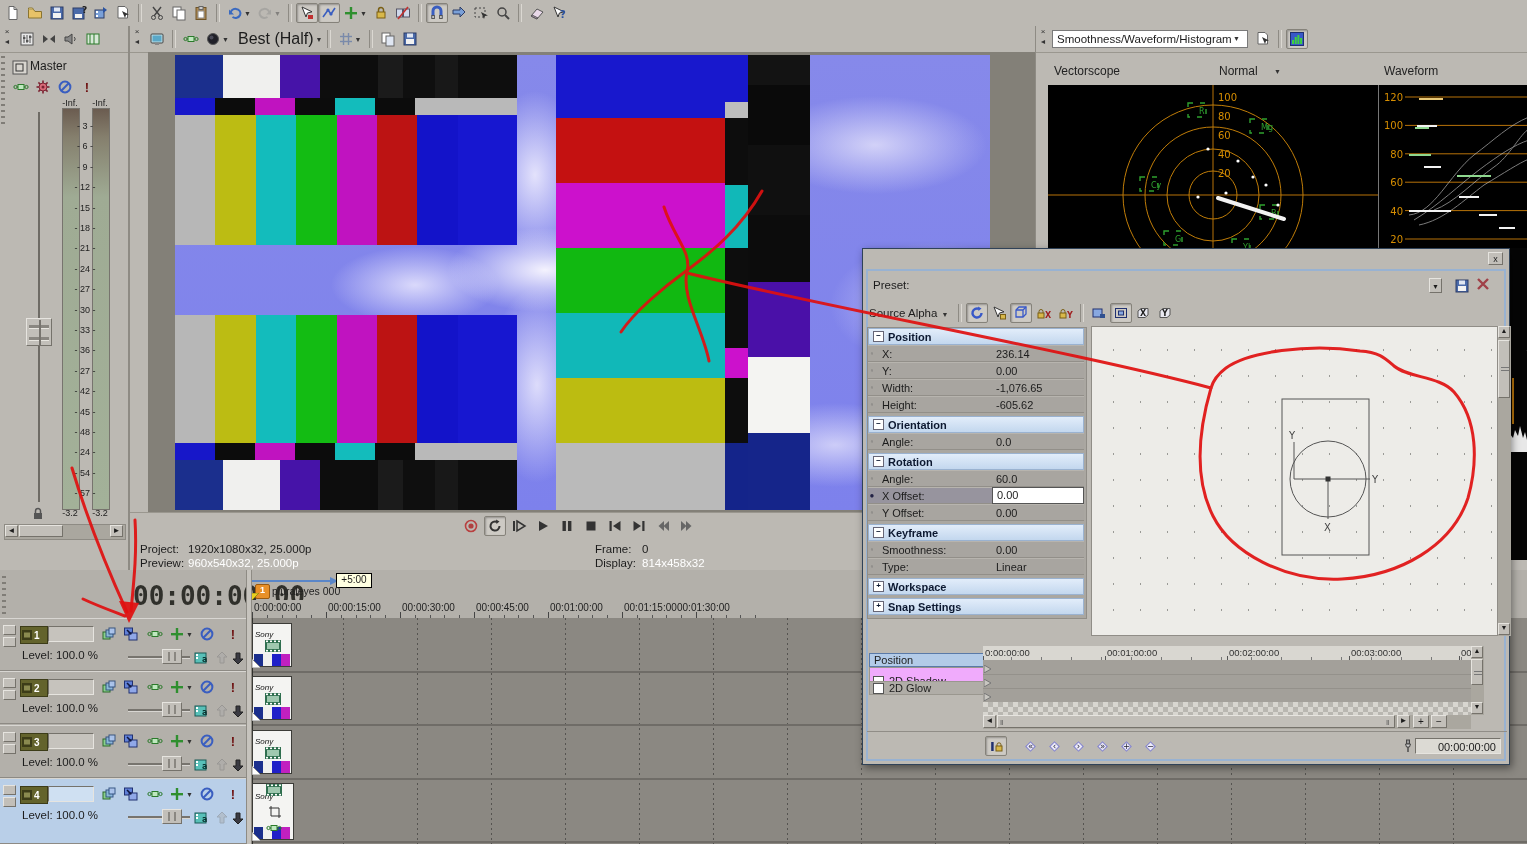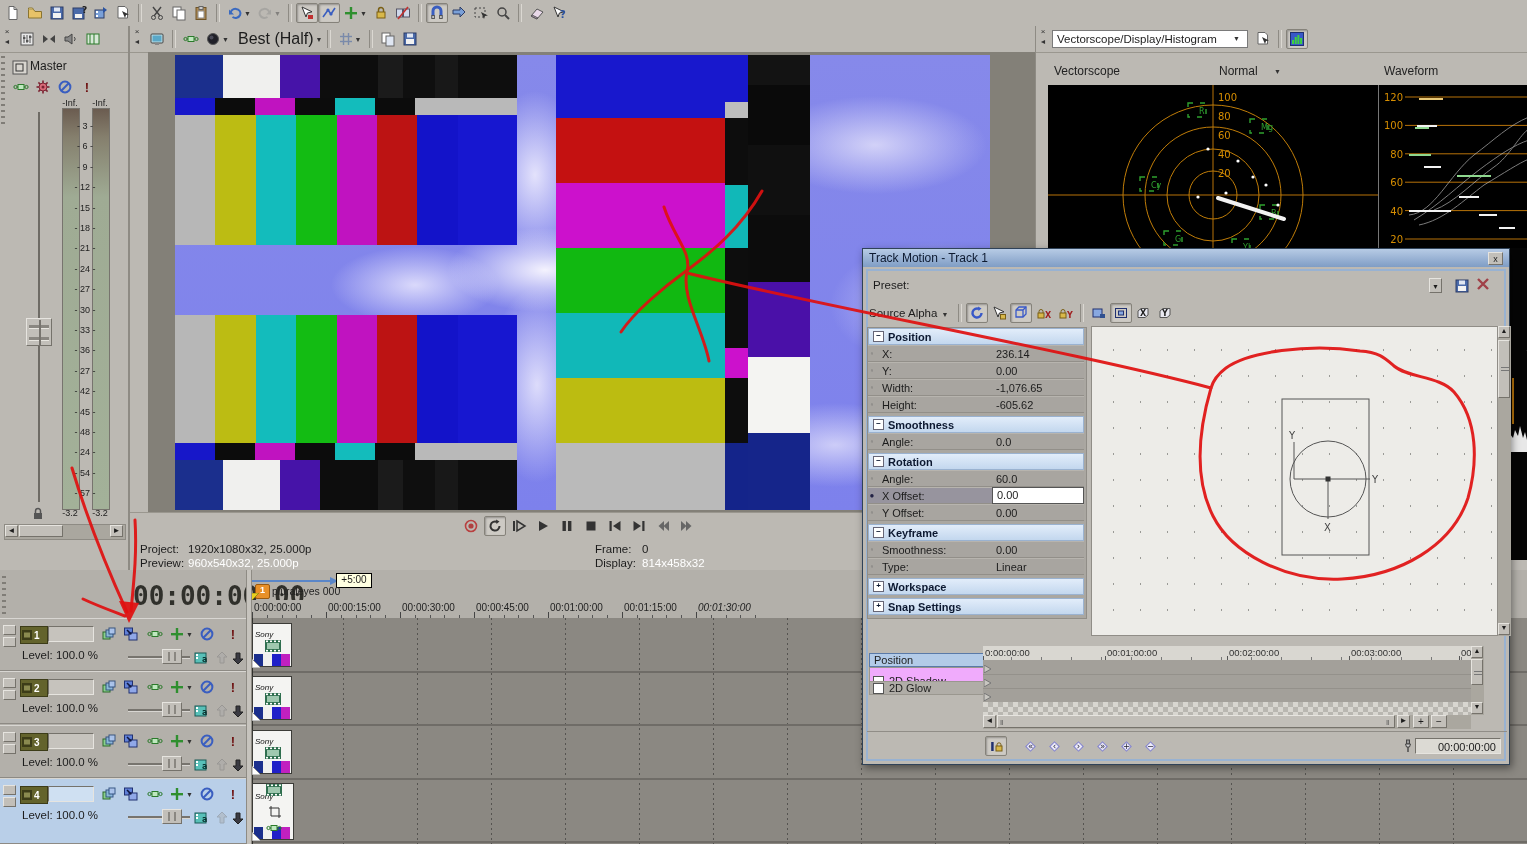--- a/index.html
+++ b/index.html
@@ -517,21 +517,21 @@
       <div style="position: absolute; left: 465px; top: 531px; width: 50px; font-size: 11.5px;">Display:</div>
       <div style="position: absolute; left: 512px; top: 531px; width: 120px; font-size: 11.5px; color: rgb(255, 255, 255);">814x458x32</div>
     </div>
     <div style="position: absolute; left: 1035px; top: 26px; width: 492px; height: 544px; background: rgb(188, 185, 179); border-left: 1px solid rgb(142, 139, 132);">
       <div style="position: absolute; left: 0px; top: 0px; width: 492px; height: 26px; border-bottom: 1px solid rgb(154, 151, 143); display: flex; align-items: center;">
         <div style="position: relative; width: 12px; height: 24px; margin: 0px 2px;">
           <div style="position: absolute; left: 0px; top: 0px; width: 10px; height: 10px; font-size: 8px; color: rgb(51, 51, 51); text-align: center;">×</div>
           <div style="position: absolute; left: 0px; top: 11px; width: 10px; height: 10px; font-size: 7px; color: rgb(51, 51, 51); text-align: center;">◄</div>
         </div>
         <div class="whitebox" style="position: relative; width: 196px; height: 18px; margin-right: 4px; display: flex; align-items: center;">
-          <div style="position: relative; padding-left: 4px; font-size: 11.5px; white-space: nowrap;">Vectorscope/Display/Histogram</div>
+          <div style="position: relative; padding-left: 4px; font-size: 11.5px; white-space: nowrap;">Smoothness/Waveform/Histogram</div>
           <div style="position: absolute; left: 180px; top: 4px; font-size: 7px; color: rgb(51, 51, 51);">▼</div>
         </div>
         <div class="tbtn" style="position: relative;">
           <svg width="16" height="16" viewBox="0 0 16 16">
             <path d="M3 1.5h7l2.5 2.5V13H3z" fill="#fff" stroke="#666"></path>
             <path d="M7 6l3 7 1-3 3-.6z" fill="#333"></path>
           </svg>
         </div>
         <div class="tsep"></div>
         <div class="tbtn pressed" style="position: relative;">
@@ -670,21 +670,21 @@
         <div style="position: absolute; left: 312.8px; top: 15px; width: 1px; height: 3px; background: rgb(85, 85, 85);"></div>
         <div style="position: absolute; left: 327.6px; top: 15px; width: 1px; height: 3px; background: rgb(85, 85, 85);"></div>
         <div style="position: absolute; left: 342.4px; top: 15px; width: 1px; height: 3px; background: rgb(85, 85, 85);"></div>
         <div style="position: absolute; left: 357.2px; top: 15px; width: 1px; height: 3px; background: rgb(85, 85, 85);"></div>
         <div style="position: absolute; left: 374px; top: 2px; font-size: 10px; color: rgb(34, 34, 34); white-space: nowrap;">00:01:15:00</div>
         <div style="position: absolute; left: 372px; top: 12px; width: 1px; height: 6px; background: rgb(68, 68, 68);"></div>
         <div style="position: absolute; left: 386.8px; top: 15px; width: 1px; height: 3px; background: rgb(85, 85, 85);"></div>
         <div style="position: absolute; left: 401.6px; top: 15px; width: 1px; height: 3px; background: rgb(85, 85, 85);"></div>
         <div style="position: absolute; left: 416.4px; top: 15px; width: 1px; height: 3px; background: rgb(85, 85, 85);"></div>
         <div style="position: absolute; left: 431.2px; top: 15px; width: 1px; height: 3px; background: rgb(85, 85, 85);"></div>
-        <div style="position: absolute; left: 448px; top: 2px; font-size: 10px; color: rgb(34, 34, 34); white-space: nowrap; font-style: italic;">00:01:30:00</div>
+        <div style="position: absolute; left: 427px; top: 2px; font-size: 10px; color: rgb(34, 34, 34); white-space: nowrap;">00:01:30:00</div>
         <div style="position: absolute; left: 446px; top: 12px; width: 1px; height: 6px; background: rgb(68, 68, 68);"></div>
         <div style="position: absolute; left: 460.8px; top: 15px; width: 1px; height: 3px; background: rgb(85, 85, 85);"></div>
         <div style="position: absolute; left: 475.6px; top: 15px; width: 1px; height: 3px; background: rgb(85, 85, 85);"></div>
         <div style="position: absolute; left: 490.4px; top: 15px; width: 1px; height: 3px; background: rgb(85, 85, 85);"></div>
         <div style="position: absolute; left: 505.2px; top: 15px; width: 1px; height: 3px; background: rgb(85, 85, 85);"></div>
       </div>
       <div style="position: absolute; left: 250px; top: 48px; width: 1277px; height: 226px; background: rgb(139, 136, 130);">
         <div style="position: absolute; left: 93px; top: 0px; width: 1px; height: 226px; background-image: repeating-linear-gradient(rgba(20, 20, 20, 0.45) 0px, rgba(20, 20, 20, 0.45) 2px, transparent 2px, transparent 5px);"></div>
         <div style="position: absolute; left: 167px; top: 0px; width: 1px; height: 226px; background-image: repeating-linear-gradient(rgba(20, 20, 20, 0.45) 0px, rgba(20, 20, 20, 0.45) 2px, transparent 2px, transparent 5px);"></div>
         <div style="position: absolute; left: 241px; top: 0px; width: 1px; height: 226px; background-image: repeating-linear-gradient(rgba(20, 20, 20, 0.45) 0px, rgba(20, 20, 20, 0.45) 2px, transparent 2px, transparent 5px);"></div>
@@ -1121,23 +1121,20 @@
         </div>
         <div class="tbtn" style="position: absolute; left: 228px; top: 29px;">
           <svg width="16" height="16" viewBox="0 0 16 16">
             <path d="M5 3v6H2l5 5 5-5H9V3z" fill="#3a3a42" stroke="#222"></path>
           </svg>
         </div>
       </div>
       <div style="position: absolute; left: 246px; top: 0px; width: 4px; height: 274px; background: rgb(198, 195, 189); border-left: 1px solid rgb(142, 139, 132); border-right: 1px solid rgb(142, 139, 132);"></div>
     </div>
     <div style="position: absolute; left: 862px; top: 248px; width: 648px; height: 517px; background: rgb(188, 185, 179); border: 1px solid rgb(47, 66, 88); box-shadow: rgba(0, 0, 0, 0.45) 2px 3px 8px; box-sizing: border-box; z-index: 40;">
-      <div style="position: absolute; left: 0px; top: 0px; width: 646px; height: 18px; background: linear-gradient(rgb(183, 203, 229), rgb(127, 157, 197)); display: flex; align-items: center;">
-        <div style="position: relative; padding-left: 6px; font-size: 12px; color: rgb(13, 26, 48);">Track Motion - Track 1</div>
-      </div>
       <div class="abs raised" style="position: absolute; left: 625px; top: 3px; width: 15px; height: 13px; text-align: center; font-size: 9px; line-height: 13px;">x</div>
       <div style="position: absolute; left: 3px; top: 20px; width: 640px; height: 492px; border: 2px solid rgb(152, 178, 210); box-sizing: border-box;"></div>
       <div style="position: absolute; left: 10px; top: 30px; width: 42px; font-size: 11.5px;">Preset:</div>
       <div class="abs raised" style="position: absolute; left: 566px; top: 29px; width: 13px; height: 15px; text-align: center; font-size: 7px; line-height: 15px;">▼</div>
       <div class="tbtn" style="position: absolute; left: 588px; top: 27px;">
         <svg width="16" height="16" viewBox="0 0 16 16">
           <rect x="2" y="2" width="12" height="12" fill="#4a6aaa" stroke="#2c3c66"></rect>
           <rect x="5" y="2.5" width="6" height="4" fill="#dfe6f2"></rect>
           <rect x="4" y="8" width="8" height="5" fill="#f2f2f2"></rect>
         </svg>
@@ -1227,21 +1224,21 @@
           <div style="position: relative; width: 110px; font-size: 11px; padding-left: 6px;">Width:</div>
           <div style="position: relative; flex: 1 1 0%; font-size: 11px; padding-left: 4px;">-1,076.65</div>
         </div>
         <div class="abs prow" style="position: absolute; left: 0px; top: 68px; width: 216px; height: 17px;">
           <div style="position: relative; width: 8px; text-align: center; color: rgb(102, 102, 102); font-size: 8px;">◦</div>
           <div style="position: relative; width: 110px; font-size: 11px; padding-left: 6px;">Height:</div>
           <div style="position: relative; flex: 1 1 0%; font-size: 11px; padding-left: 4px;">-605.62</div>
         </div>
         <div class="abs sechdr" style="position: absolute; left: 0px; top: 88px; width: 216px; height: 17px;">
           <div style="position: relative; width: 9px; height: 9px; margin: 0px 4px; background: rgb(255, 255, 255); border: 1px solid rgb(102, 102, 119); font-size: 8px; line-height: 8px; text-align: center;">−</div>
-          <div style="position: relative; font-size: 11px;">Smoothness</div>
+          <div style="position: relative; font-size: 11px;">Orientation</div>
         </div>
         <div class="abs prow" style="position: absolute; left: 0px; top: 105px; width: 216px; height: 17px;">
           <div style="position: relative; width: 8px; text-align: center; color: rgb(102, 102, 102); font-size: 8px;">◦</div>
           <div style="position: relative; width: 110px; font-size: 11px; padding-left: 6px;">Angle:</div>
           <div style="position: relative; flex: 1 1 0%; font-size: 11px; padding-left: 4px;">0.0</div>
         </div>
         <div class="abs sechdr" style="position: absolute; left: 0px; top: 125px; width: 216px; height: 17px;">
           <div style="position: relative; width: 9px; height: 9px; margin: 0px 4px; background: rgb(255, 255, 255); border: 1px solid rgb(102, 102, 119); font-size: 8px; line-height: 8px; text-align: center;">−</div>
           <div style="position: relative; font-size: 11px;">Rotation</div>
         </div>

